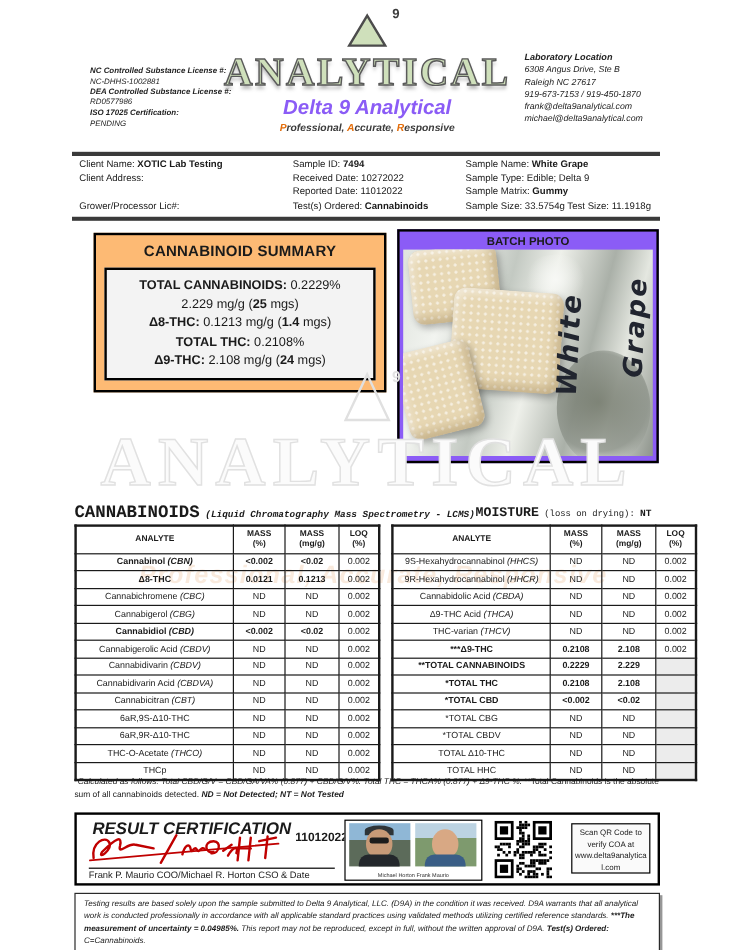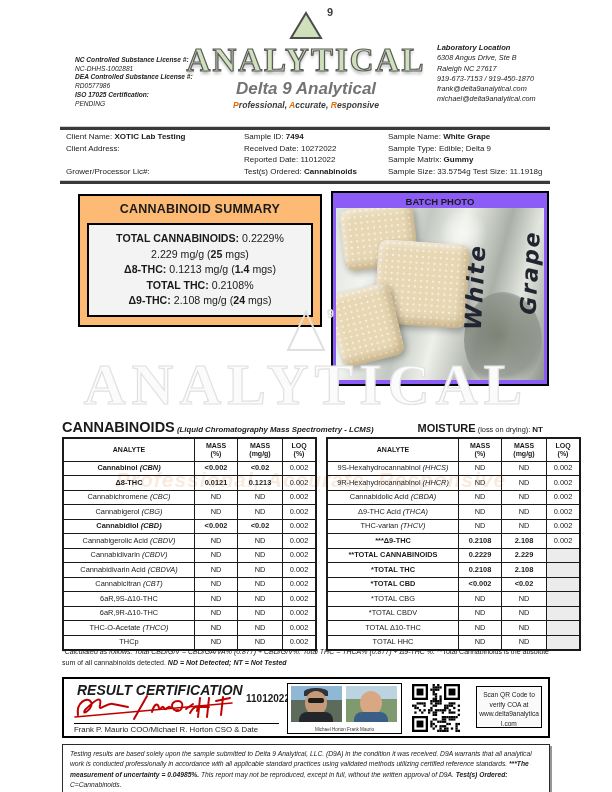--- a/index.html
+++ b/index.html
@@ -10,21 +10,21 @@
   
   .licenses{position:absolute;left:75px;top:56px;width:160px;font-size:6.6px;
             font-style:italic;line-height:1.32;color:#222;}
   .licenses .ln-b{font-weight:bold;}
   .logo{position:absolute;left:186px;top:10px;width:240px;text-align:center;}
   .tri-wrap{position:relative;display:inline-block;height:32px;}
   .tri-nine{position:absolute;top:-4px;right:-10px;font-weight:bold;font-size:11px;color:#3d3d3d;}
   .brand{font-family:"Liberation Serif",serif;font-weight:bold;font-size:33px;line-height:1;
          letter-spacing:2px;color:var(--logo-green,#cfe0bb);
          -webkit-text-stroke:1.2px #5a5a5a;text-shadow:0 3px 3px rgba(60,60,60,.35);}
-  .company{font-size:17px;font-weight:bold;font-style:italic;color:#737373;margin-top:2px;}
+  .company{font-size:17px;font-weight:bold;font-style:italic;color:#8b5cf6;margin-top:2px;}
   .tagline{font-size:8.6px;font-weight:bold;font-style:italic;color:#3b3b3b;margin-top:1px;}
   .lab{position:absolute;left:437px;top:43px;width:140px;font-size:7.3px;font-style:italic;
        line-height:1.38;color:#222;}
   .lab .ln-b{font-weight:bold;font-size:7.6px;}
   .rule{position:absolute;left:60px;width:490px;height:4px;
         background:linear-gradient(to bottom,#cfcfcf 0 1px,#3a3a3a 1px 100%);}
   .rule1{top:126px;} .rule2{top:180px;}
 
   
   .client{position:absolute;left:62px;top:131px;width:488px;font-size:8px;line-height:11.6px;}
@@ -66,21 +66,21 @@
   .wm{position:absolute;pointer-events:none;z-index:0;}
   .wm-tri{left:286px;top:308px;}
   .wm-tri .tri-nine9{position:absolute;top:-2px;right:-8px;font-size:13px;font-weight:bold;color:#e2e2e2;}
   .wm-text{left:48px;top:356px;width:516px;text-align:center;font-family:"Liberation Serif",serif;
            font-weight:bold;font-size:58px;letter-spacing:6px;line-height:1;
            color:#fbfbfb;-webkit-text-stroke:1.2px #e1e1e1;}
   .wm-tag{left:86px;top:468px;width:450px;text-align:center;font-size:21px;font-weight:bold;
           font-style:italic;color:rgba(215,125,45,.16);letter-spacing:1px;}
 
   
-  .cann-head{position:absolute;left:62px;top:418px;width:489px;z-index:1;}
+  .cann-head{position:absolute;left:62px;top:418px;width:489px;z-index:1;font-family:Liberation Mono, monospace;}
   .cann-title{font-weight:bold;font-size:14.5px;}
   .cann-method{font-weight:bold;font-style:italic;font-size:7.8px;}
   .moist{position:absolute;right:8px;top:4px;font-size:7.4px;}
   .moist .m1{font-weight:bold;font-size:11px;margin-left:16px;}
   .moist .m3{font-weight:bold;font-size:8px;}
   .tables{position:absolute;left:62px;top:437px;width:489px;display:flex;gap:9px;z-index:1;}
   table.ctable{border-collapse:collapse;width:240px;table-layout:fixed;}
   table.ctable,table.ctable th,table.ctable td{border:1px solid #1a1a1a;}
   table.ctable{border-width:2px;}
   table.ctable th{font-size:7px;font-weight:bold;white-space:pre-line;line-height:1.2;padding:2.5px 1px;background:transparent;}

